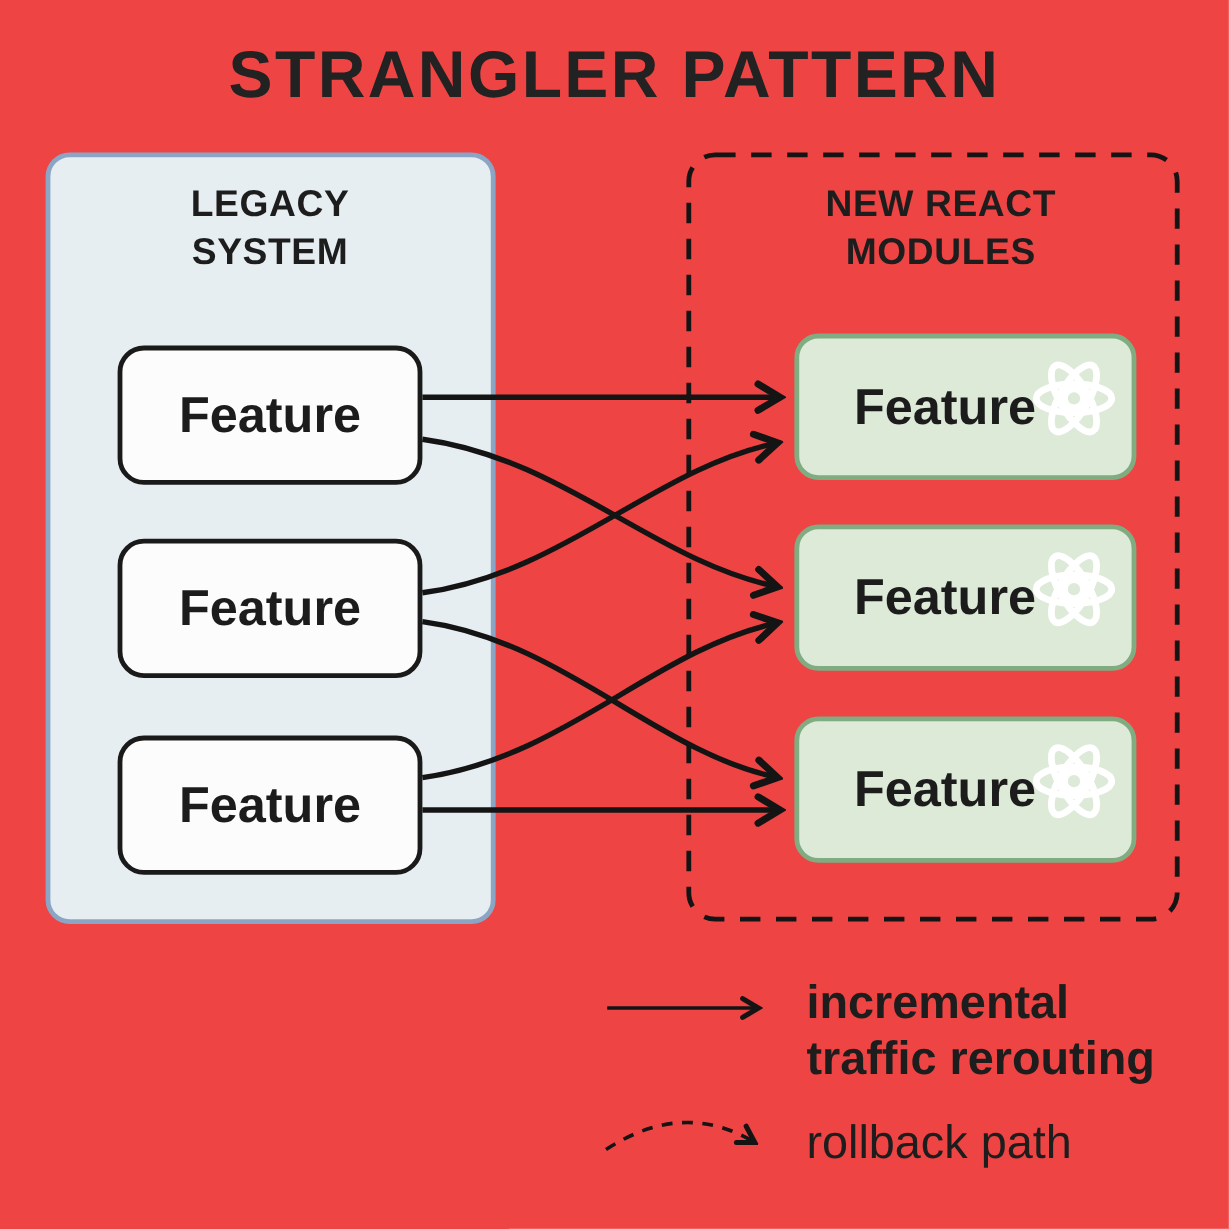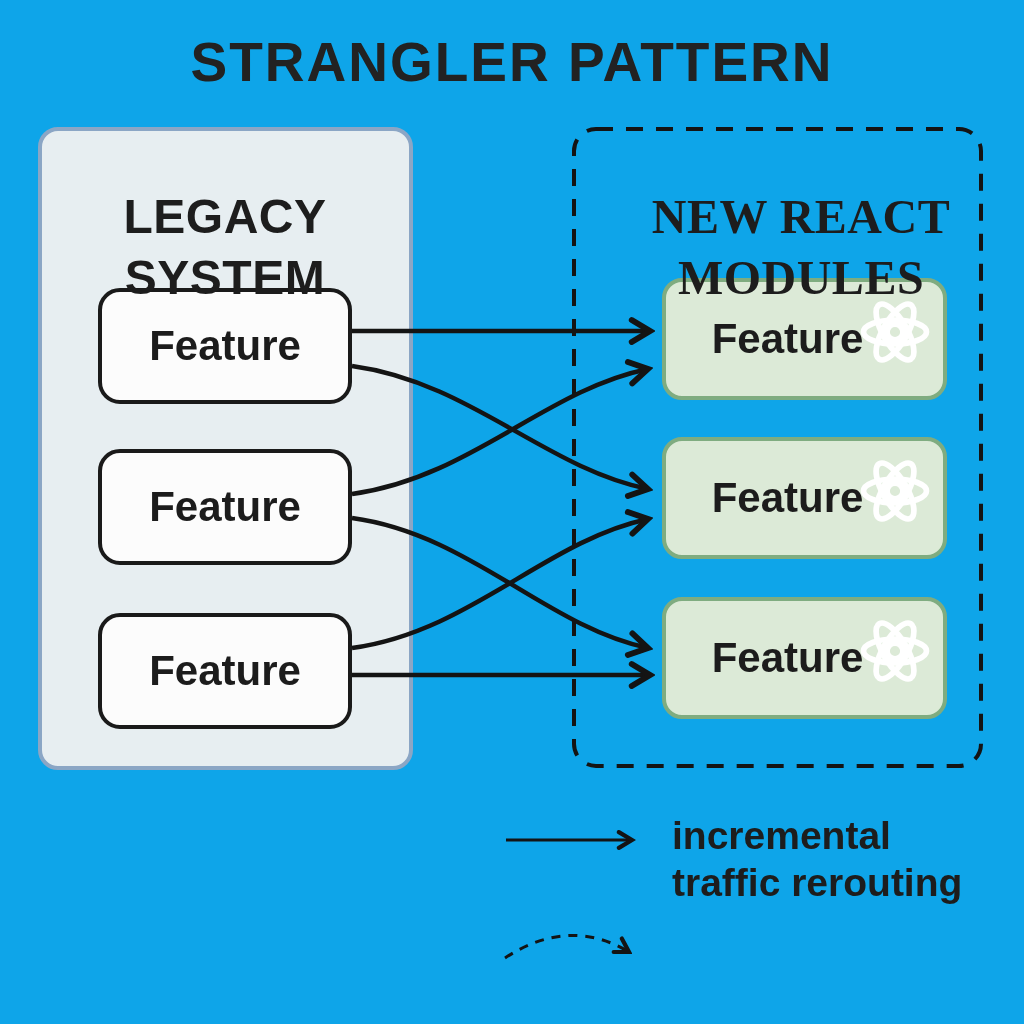--- a/index.html
+++ b/index.html
@@ -1,36 +1,36 @@
 <!DOCTYPE html>
 <html><head>
 <meta charset="utf-8">
 <style>
   html,body{margin:0;padding:0;}
   #stage{
     position:relative;width:1024px;height:1024px;overflow:hidden;
-    background:#0ea5e9;
+    background:#ef4444;
     font-family:"Liberation Sans", sans-serif;
     color:#1d1d1d;
   }
   .abs{position:absolute;}
   #title{
     left:0;top:30px;width:1024px;text-align:center;
     font-size:55px;font-weight:700;letter-spacing:2px;color:#222;
   }
   #legacy-panel{
     left:38px;top:127px;width:375px;height:643px;box-sizing:border-box;
     background:#e7eef1;border:4px solid #8ba6c5;border-radius:20px;
   }
   .panel-header{
-    top:150px;text-align:center;font-size:48px;font-weight:700;
-    line-height:1.28;letter-spacing:0.5px;color:#1d1d1d;z-index:3;margin-top:36px;
+    top:150px;text-align:center;font-size:31px;font-weight:700;
+    line-height:1.28;letter-spacing:0.5px;color:#1d1d1d;z-index:3;
   }
   #legacy-header{left:105px;width:240px;}
-  #react-header{left:651px;width:300px;font-family:Liberation Serif, serif;}
+  #react-header{left:634px;width:300px;}
   .feature-box{
     left:98px;width:254px;height:116px;box-sizing:border-box;
     background:#fcfcfc;border:4px solid #1a1a1a;border-radius:22px;
     display:flex;align-items:center;justify-content:center;
     font-size:42px;font-weight:600;color:#1c1c1c;z-index:2;
   }
   #lf1{top:288px;} #lf2{top:449px;} #lf3{top:613px;}
   .react-box{
     left:662px;width:285px;height:122px;box-sizing:border-box;
     background:#dcead7;border:4px solid #7fac80;border-radius:20px;
@@ -128,14 +128,15 @@
         <path d="M2.5,1.5 L10,6 L2.5,10.5" fill="none" stroke="#141414" stroke-width="2.4" stroke-linecap="round"></path>
       </marker>
     </defs>
     <path d="M6,20 L132,20" stroke="#141414" stroke-width="3" fill="none" marker-end="url(#ah2)"></path>
   </svg>
   <div id="legend-label-1" class="abs legend-label">incremental traffic rerouting</div>
 
   <svg id="legend-arrow-dashed" class="abs" width="160" height="60" viewBox="0 0 160 60">
     <path d="M8,46 Q72,4 132,40" stroke="#141414" stroke-width="3" fill="none" stroke-dasharray="9 8" marker-end="url(#ah2)"></path>
   </svg>
+  <div id="legend-label-2" class="abs legend-label">rollback path</div>
 
 </div>
 
 </body></html>

